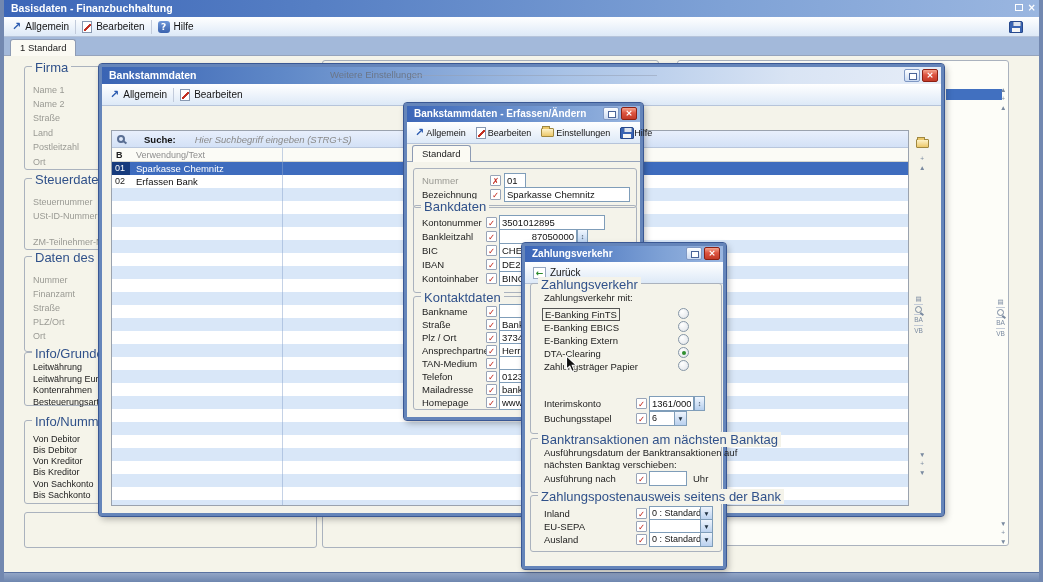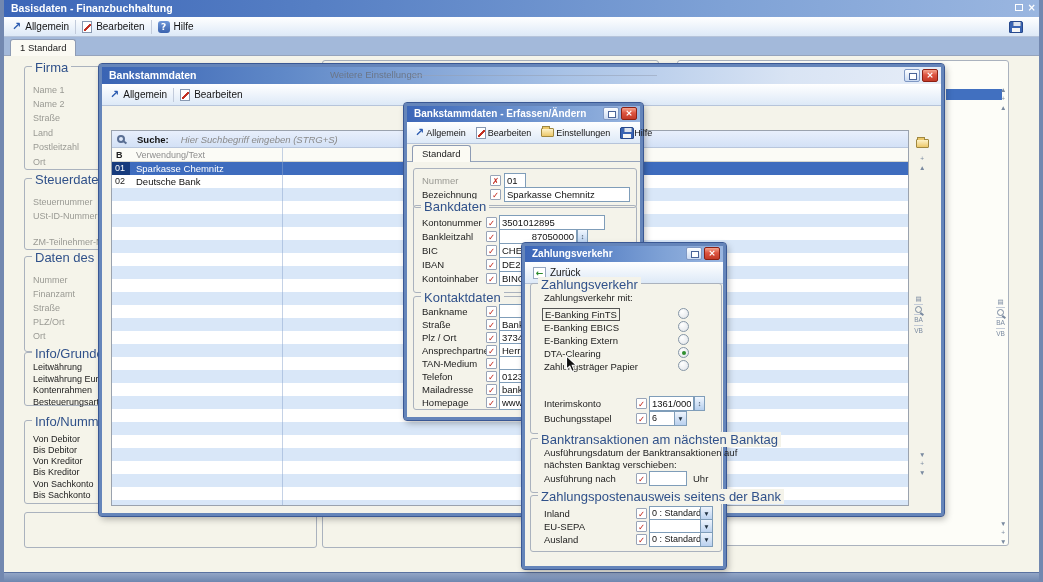--- a/index.html
+++ b/index.html
@@ -62,21 +62,21 @@
   .dbtn{position:absolute;top:-1px;width:13px;height:15px;background:linear-gradient(#eef4fc,#b9d0ee);border:1px solid #7f9db9;
     color:#234;font-size:6.5px;line-height:13px;text-align:center}
   .rad{position:absolute;width:11px;height:11px;top:0;border-radius:50%;border:1px solid #8696a6;
     background:radial-gradient(circle at 35% 30%,#fff,#dfe3e8)}
   .rad.sel::after{content:"";display:block;width:4px;height:4px;border-radius:50%;background:#2f8f2f;margin:3px 0 0 3px}
   .optlb{position:absolute;left:13px;top:1px;font-size:9.5px;color:#1c1c1c;white-space:nowrap}
   .optlb.focus{border:1px solid #555;padding:0 2px;left:11px;top:0}
   
   #banktable{position:absolute;background:#fff;border:1px solid #9aa2ae}
   .srow{position:absolute;left:0;right:0;top:0;height:17px;background:linear-gradient(#e8effc,#d3e1f6);
-    border-bottom:1px solid #b8c6dc;display:flex;align-items:center;padding-left:5px;gap:12px}
+    border-bottom:1px solid #b8c6dc;display:flex;align-items:center;padding-left:5px;gap:19px}
   .srow .sl{font-size:9.5px;font-weight:bold;color:#111}
   .srow .ph{font-size:9.5px;font-style:italic;color:#8a8a8a}
   .hrow{position:absolute;left:0;right:0;top:17px;height:14px;background:#fbfbf6;border-bottom:1px solid #d6d6ce;display:flex}
   .hrow .hc1{width:18px;font:bold 9px/14px "Liberation Sans",sans-serif;color:#222;padding-left:4px}
   .hrow .hc2{font:9px/14px "Liberation Sans",sans-serif;color:#8e8e8e;padding-left:6px}
   .drow{position:absolute;left:0;right:0;height:13px;display:flex}
   .drow .c1{width:18px;font:9px/13px "Liberation Sans",sans-serif;padding-left:3px}
   .drow .c2{flex:1;font:9.5px/13px "Liberation Sans",sans-serif;padding-left:6px}
   .drow.sel .c1{background:#173b7d;color:#fff}
   .drow.sel .c2{background:#3e6cbe;color:#fff}
@@ -237,21 +237,21 @@
       <div class="hrow">
         <span class="hc1">B</span>
         <span class="hc2">Verwendung/Text</span>
       </div>
       <div class="drow sel" style="top:31px">
         <span class="c1">01</span>
         <span class="c2">Sparkasse Chemnitz</span>
       </div>
       <div class="drow plain" style="top:44px">
         <span class="c1">02</span>
-        <span class="c2">Deutsche Bank</span>
+        <span class="c2">Erfassen Bank</span>
       </div>
       <div class="stripes" style="top:57px;height:317px"></div>
       <div class="vdiv" style="left:170px;top:17px;height:357px"></div>
       <div class="vdiv" style="left:443px;top:17px;height:357px"></div>
     </div>
 
     <span class="ic-folder" style="position:absolute;left:814px;top:72px"></span>
     <div class="mini" style="left:817px;top:88px">
       <span>+</span>
       <span>▲</span>

